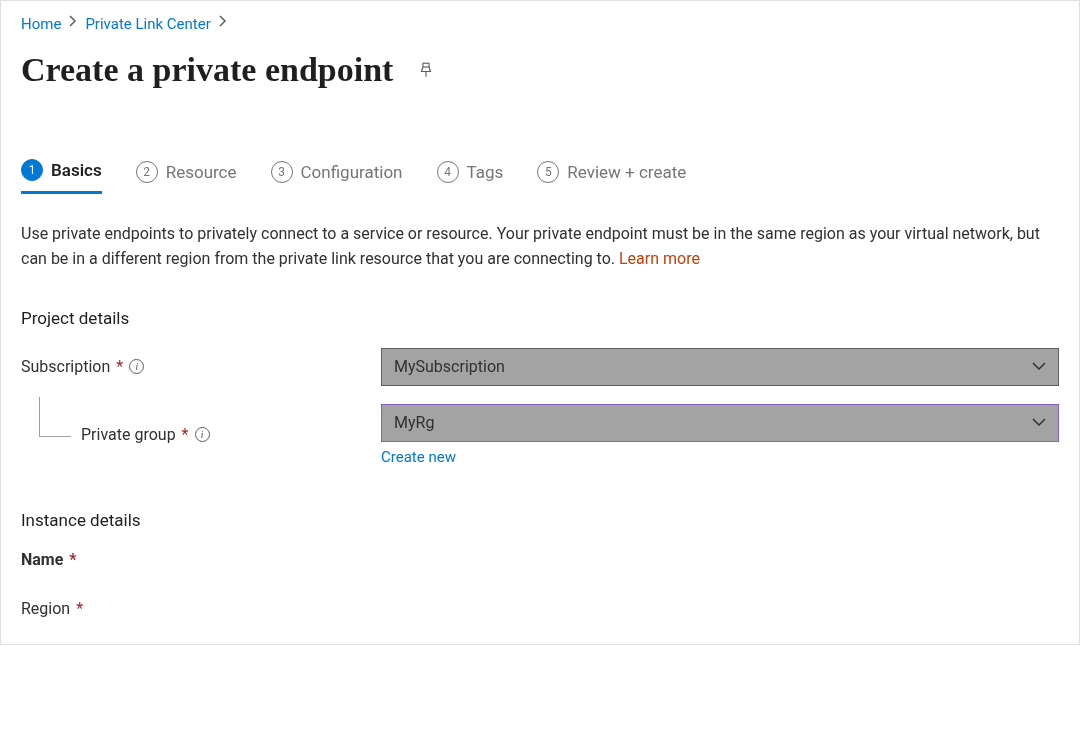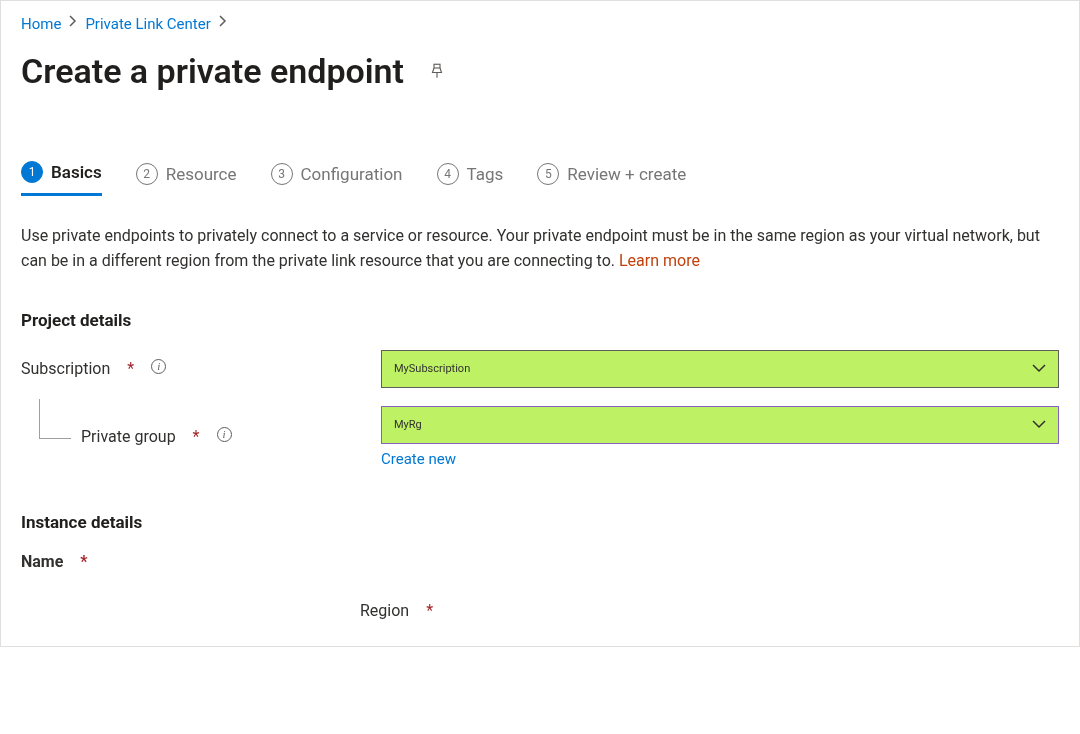--- a/index.html
+++ b/index.html
@@ -33,20 +33,21 @@
       display: flex;
       align-items: center;
       gap: 24px;
       margin-top: 18px;
       margin-bottom: 70px;
     }
     .title-row h1 {
       font-size: 34px;
       font-weight: 600;
       color: #201f1e;
+      font-family: Liberation Serif, serif;
     }
     .pin-icon { color: #605e5c; }
 
     
     .tabs {
       display: flex;
       align-items: center;
       gap: 34px;
       border-bottom: none;
       margin-bottom: 28px;
@@ -83,35 +84,36 @@
       font-size: 16px;
       line-height: 1.55;
       color: #323130;
       margin-bottom: 36px;
     }
     .desc a { color: #c2410c; }
 
     
     .section-heading {
       font-size: 17px;
-      font-weight: 700;
+      font-weight: 400;
       color: #201f1e;
       margin-bottom: 20px;
     }
 
     
     .form-row {
       display: flex;
       align-items: center;
       margin-bottom: 18px;
     }
     .label-col {
       width: 360px;
       display: flex;
-      gap: 17px;
+      align-items: center;
+      gap: 6px;
       font-size: 16px;
       color: #323130;
     }
     .label-col.indent { padding-left: 60px; position: relative; }
     .tree-connector {
       position: absolute;
       left: 18px;
       top: -28px;
       width: 32px;
       height: 40px;
@@ -131,26 +133,26 @@
       font-style: italic;
       font-family: Georgia, serif;
     }
     .field-col { flex: 1; }
 
     
     .control {
       width: 100%;
       height: 38px;
       border: 1px solid #605e5c;
-      background: #bef264;
+      background: #a3a3a3;
       padding: 0 12px;
       display: flex;
       align-items: center;
       justify-content: space-between;
-      font-size: 11px;
+      font-size: 16px;
       color: #323130;
       cursor: pointer;
     }
     .control.purple { border-color: #8661c5; text-align: center; }
     .control .chevron { color: #323130; }
     .control .check { color: #107c10; }
 
     .sublink {
       font-size: 15px;
       color: #0078d4;
@@ -263,18 +265,18 @@
 
 <h2 class="section-heading">Instance details</h2>
 
 <div class="form-row" style="margin-bottom:30px;font-weight:bold;">
   <div class="label-col">
     <span>Name</span>
     <span class="req">*</span>
   </div>
 </div>
 
-<div class="form-row" style="margin-bottom:6px;flex-direction:column;">
+<div class="form-row" style="margin-bottom:6px;">
   <div class="label-col">
     <span>Region</span>
     <span class="req">*</span>
   </div>
 </div>
 
 </body></html>

